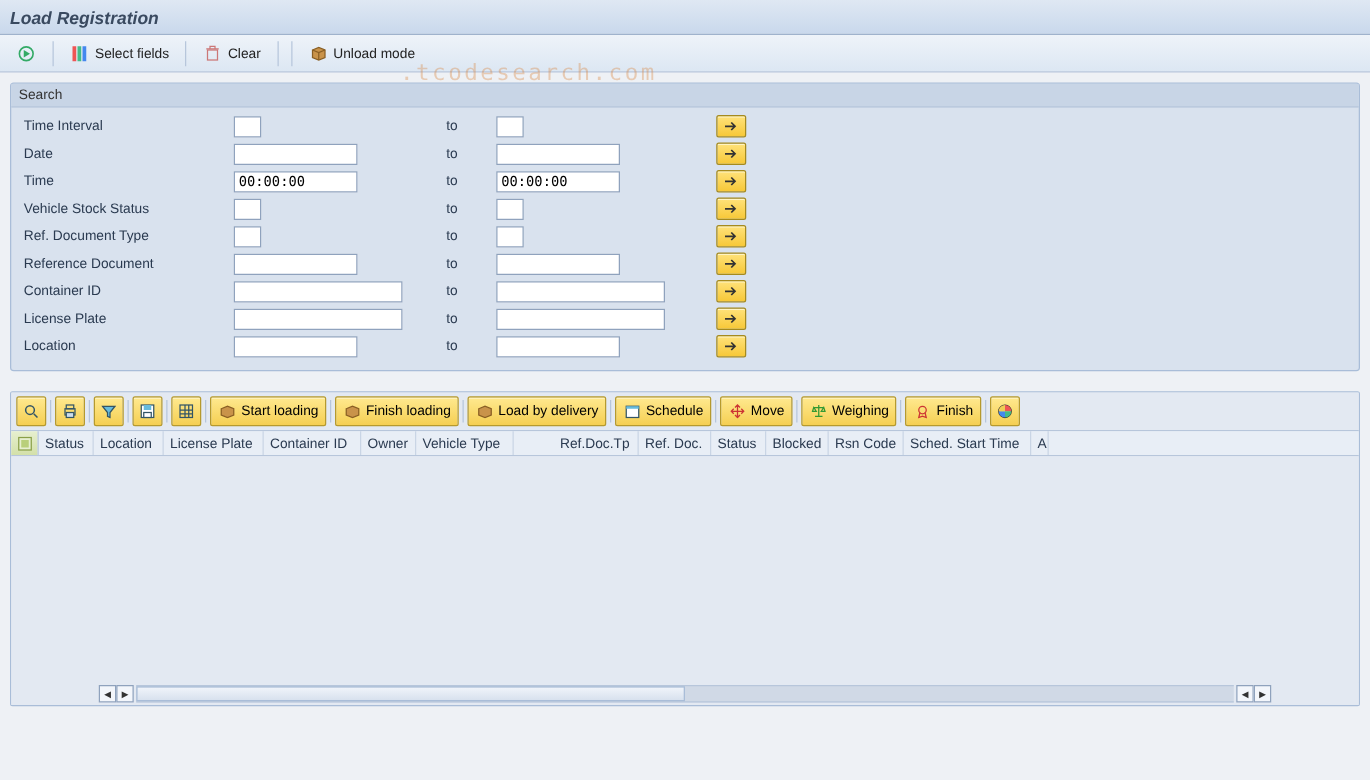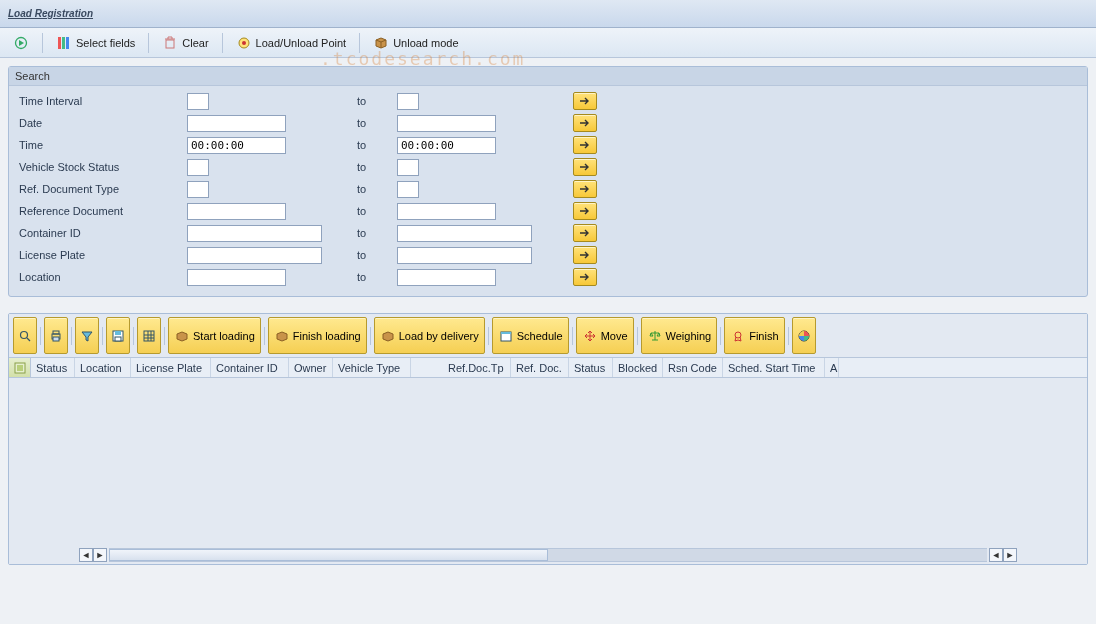--- a/index.html
+++ b/index.html
@@ -14,25 +14,24 @@
     }
     .title-bar {
       background: linear-gradient(#dfe8f3, #c9d8ec);
       border-bottom: 1px solid #9fb2cc;
       height: 28px;
       display: flex;
       align-items: center;
       padding: 0 8px;
     }
     .title-bar h1 {
-      font-size: 10px;
+      font-size: 14px;
       font-style: italic;
       font-weight: bold;
       color: #3a4a60;
-      text-decoration: underline;
     }
     .app-toolbar {
       background: linear-gradient(#eef3f9, #dce7f3);
       border-bottom: 1px solid #b7c6db;
       height: 30px;
       display: flex;
       align-items: center;
       padding: 0 6px;
       gap: 2px;
     }
@@ -155,21 +154,21 @@
       align-items: center;
       padding: 3px 4px;
       gap: 2px;
       background: #e3e9f2;
       border-bottom: 1px solid #b7c6db;
     }
     .gt-btn {
       display: inline-flex;
       align-items: center;
       gap: 3px;
-      height: 37px;
+      height: 24px;
       padding: 0 5px;
       background: linear-gradient(#ffe98f, #f5cf53);
       border: 1px solid #b69a2e;
       border-radius: 2px;
       font-size: 11px;
       cursor: pointer;
       box-shadow: inset 0 1px 0 #fff4c4;
     }
     .gt-btn.icon-only { padding: 0 3px; }
     .gt-sep {
@@ -274,29 +273,20 @@
   <span class="tb-btn">
     <span class="icon">
       <svg width="14" height="14" viewBox="0 0 14 14">
           <rect x="3" y="4" width="8" height="8" fill="none" stroke="#c77" stroke-width="1"></rect>
           <path d="M2 3h10M5 3V1h4v2" fill="none" stroke="#c77" stroke-width="1"></path>
         </svg>
     </span>
     <span>Clear</span>
   </span>
   <span class="tb-sep"></span>
-  <span class="tb-btn">
-    <span class="icon">
-      <svg width="14" height="14" viewBox="0 0 14 14">
-          <circle cx="7" cy="7" r="5" fill="#ffe27a" stroke="#a58a1e"></circle>
-          <circle cx="7" cy="7" r="2" fill="#c33"></circle>
-        </svg>
-    </span>
-    <span>Load/Unload Point</span>
-  </span>
   <span class="tb-sep"></span>
   <span class="tb-btn">
     <span class="icon">
       <svg width="14" height="14" viewBox="0 0 14 14">
           <path d="M2 4l5-2 5 2v6l-5 2-5-2z" fill="#c9934a" stroke="#8a5f24"></path>
           <path d="M2 4l5 2 5-2M7 6v6" fill="none" stroke="#8a5f24"></path>
         </svg>
     </span>
     <span>Unload mode</span>
   </span>

